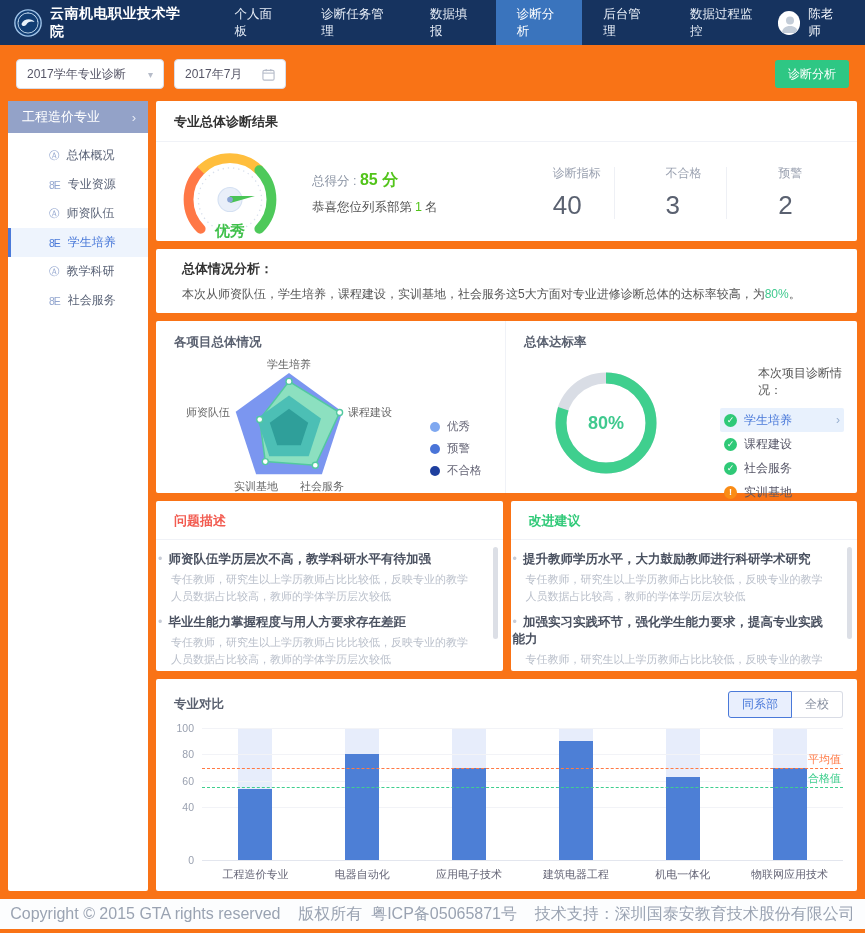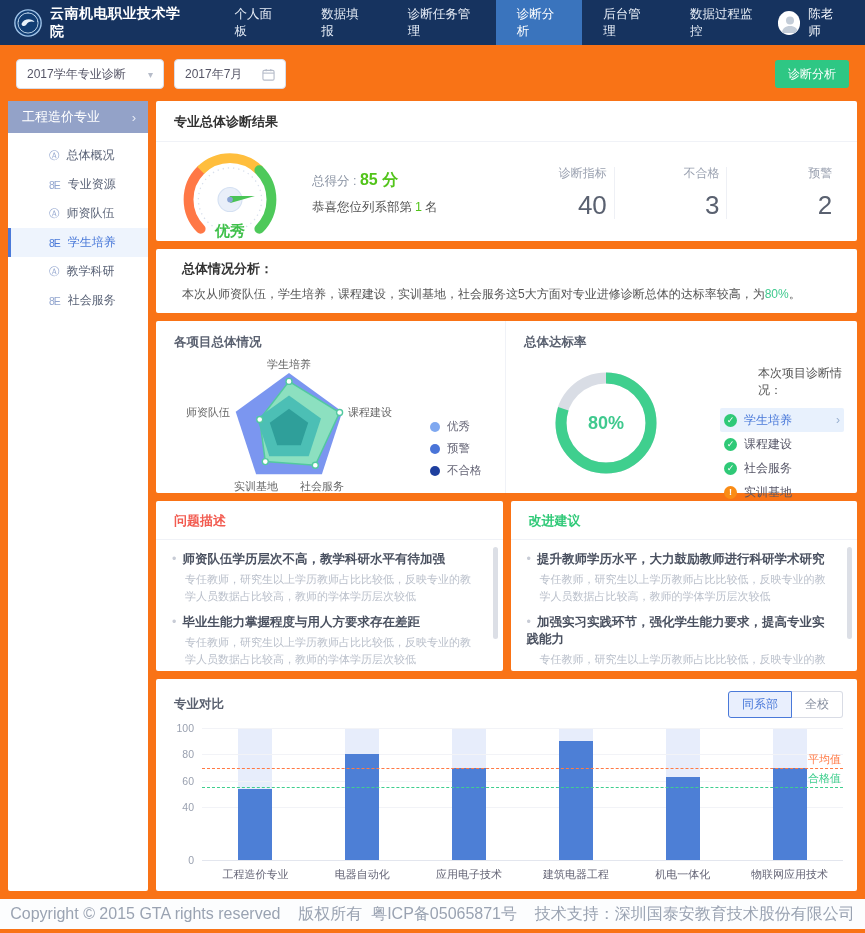--- a/index.html
+++ b/index.html
@@ -48,21 +48,21 @@
   .summary-body { display:flex; align-items:center; padding:2px 18px 0; height:100px; }
   .gauge-wrap { position:relative; width:112px; height:96px; flex-shrink:0; }
   .gauge-wrap svg { display:block; }
   .gauge-label { position:absolute; left:50%; bottom:0; transform:translateX(-50%); font-size:15px; font-weight:bold; color:#3fc04a; }
   .score-block { margin-left:26px; width:190px; }
   .score-line { font-size:12.5px; color:#8a93a3; white-space:pre; }
   .score-value { color:#52c41a; font-size:16px; font-weight:bold; white-space:pre; }
   .rank-line { margin-top:8px; font-size:12.5px; color:#555; }
   .rank-num { color:#52c41a; padding:0 3px; }
   .stats { flex:1; display:flex; align-items:center; justify-content:space-evenly; }
-  .stat { text-align:right; min-width:54px;margin-left:44px; }
+  .stat { text-align:left; min-width:54px;margin-left:44px; }
   .stat-label { font-size:12px; color:#9aa1b0; }
   .stat-value { font-size:26px; color:#5a6170; margin-top:8px; font-weight:400; }
   .vdiv { width:1px; height:52px; background:#eef0f5; }
 
   
   .panel-analysis { height:64px; padding:11px 26px; }
   .analysis-title { font-size:13px; font-weight:bold; color:#333; }
   .analysis-text { font-size:12px; color:#555; margin-top:8px; }
   .green { color:#3fc98e; }
 
@@ -95,21 +95,21 @@
   .status-dot { width:13px; height:13px; border-radius:50%; color:#fff; font-size:9px; line-height:13px; text-align:center; flex-shrink:0; }
   .status-ok { background:#2fc977; }
   .status-warn { background:#fa8c16; font-weight:bold; }
 
   
   .two-col { display:flex; gap:8px; }
   .card { flex:1; height:170px; position:relative; overflow:hidden; }
   .card-title { font-size:13px; font-weight:bold; padding:11px 18px 9px; border-bottom:1px solid #f0f2f7; }
   .card-title.red { color:#f25b50; }
   .card-title.grn { color:#2fc977; }
-  .card-body { padding:11px 26px 0 16px; }
+  .card-body { padding:11px 26px 0 2px; }
   .issue { margin-bottom:9px; }
   .issue-title { font-size:12.5px; color:#4a5160; font-weight:bold; }
   .issue-title .bullet { color:#c8ccd6; margin-right:6px; font-weight:normal; }
   .issue-desc { font-size:11px; color:#b9bfca; line-height:1.55; margin:3px 0 0 13px; }
   .scroll-thumb { position:absolute; right:5px; top:46px; width:5px; height:92px; background:#dcdfe6; border-radius:3px; cursor:pointer; }
 
   
   .panel-bar { height:212px; }
   .bar-header { display:flex; align-items:center; padding:12px 14px 0 18px; }
   .toggle-group { margin-left:auto; display:flex; }
@@ -149,22 +149,22 @@
         <circle cx="16" cy="4.5" r="0.7" fill="#bcd7ef"></circle>
           <circle cx="23.5" cy="7.5" r="0.7" fill="#bcd7ef"></circle>
         <circle cx="8.5" cy="7.5" r="0.7" fill="#bcd7ef"></circle>
           <circle cx="27" cy="14" r="0.7" fill="#bcd7ef"></circle>
         <circle cx="5" cy="14" r="0.7" fill="#bcd7ef"></circle>
       </svg>
       <span class="school-name">云南机电职业技术学院</span>
     </div>
     <nav class="menu">
       <a class="menu-item">个人面板</a>
+      <a class="menu-item">诊断任务管理</a>
       <a class="menu-item">数据填报</a>
-      <a class="menu-item">诊断任务管理</a>
       <a class="menu-item active">诊断分析</a>
       <a class="menu-item">后台管理</a>
       <a class="menu-item">数据过程监控</a>
     </nav>
     <div class="user">
       <span class="avatar">
         <svg viewBox="0 0 24 24" width="24" height="24">
             <circle cx="12" cy="9.5" r="4" fill="#c4cdd8"></circle>
             <path d="M4 22c0-4.6 3.6-7 8-7s8 2.4 8 7z" fill="#c4cdd8"></path>
           </svg>

